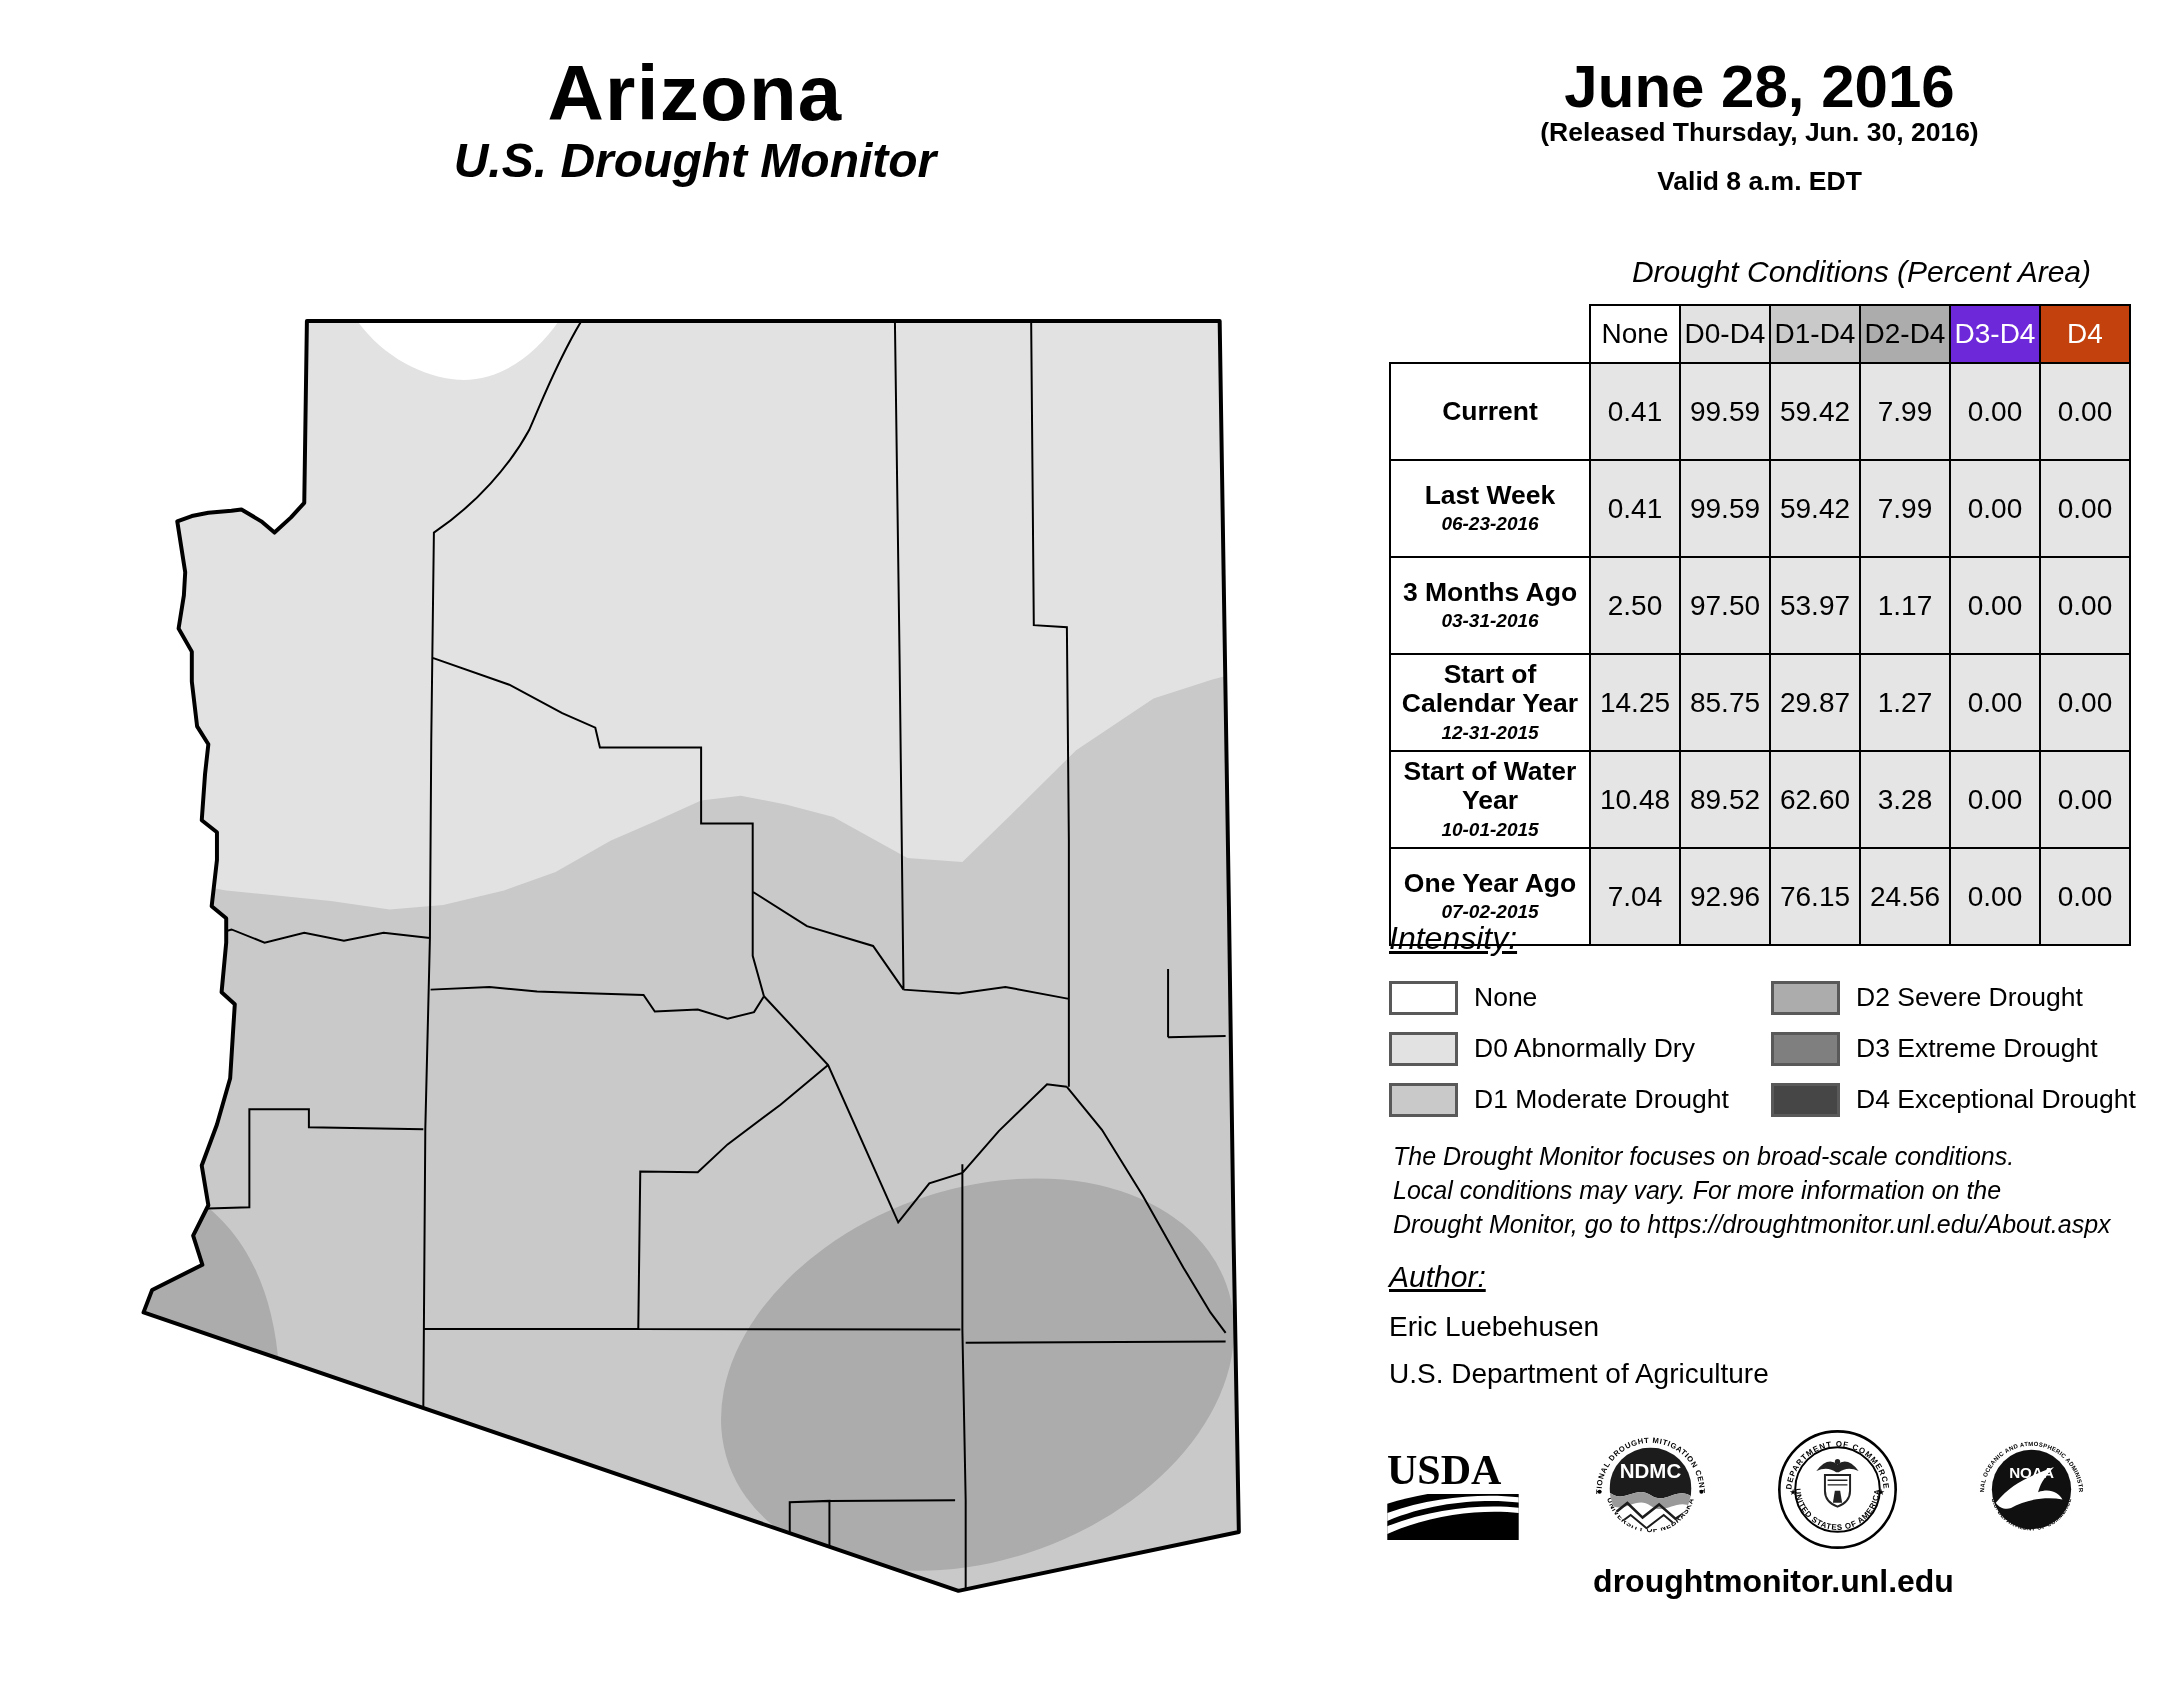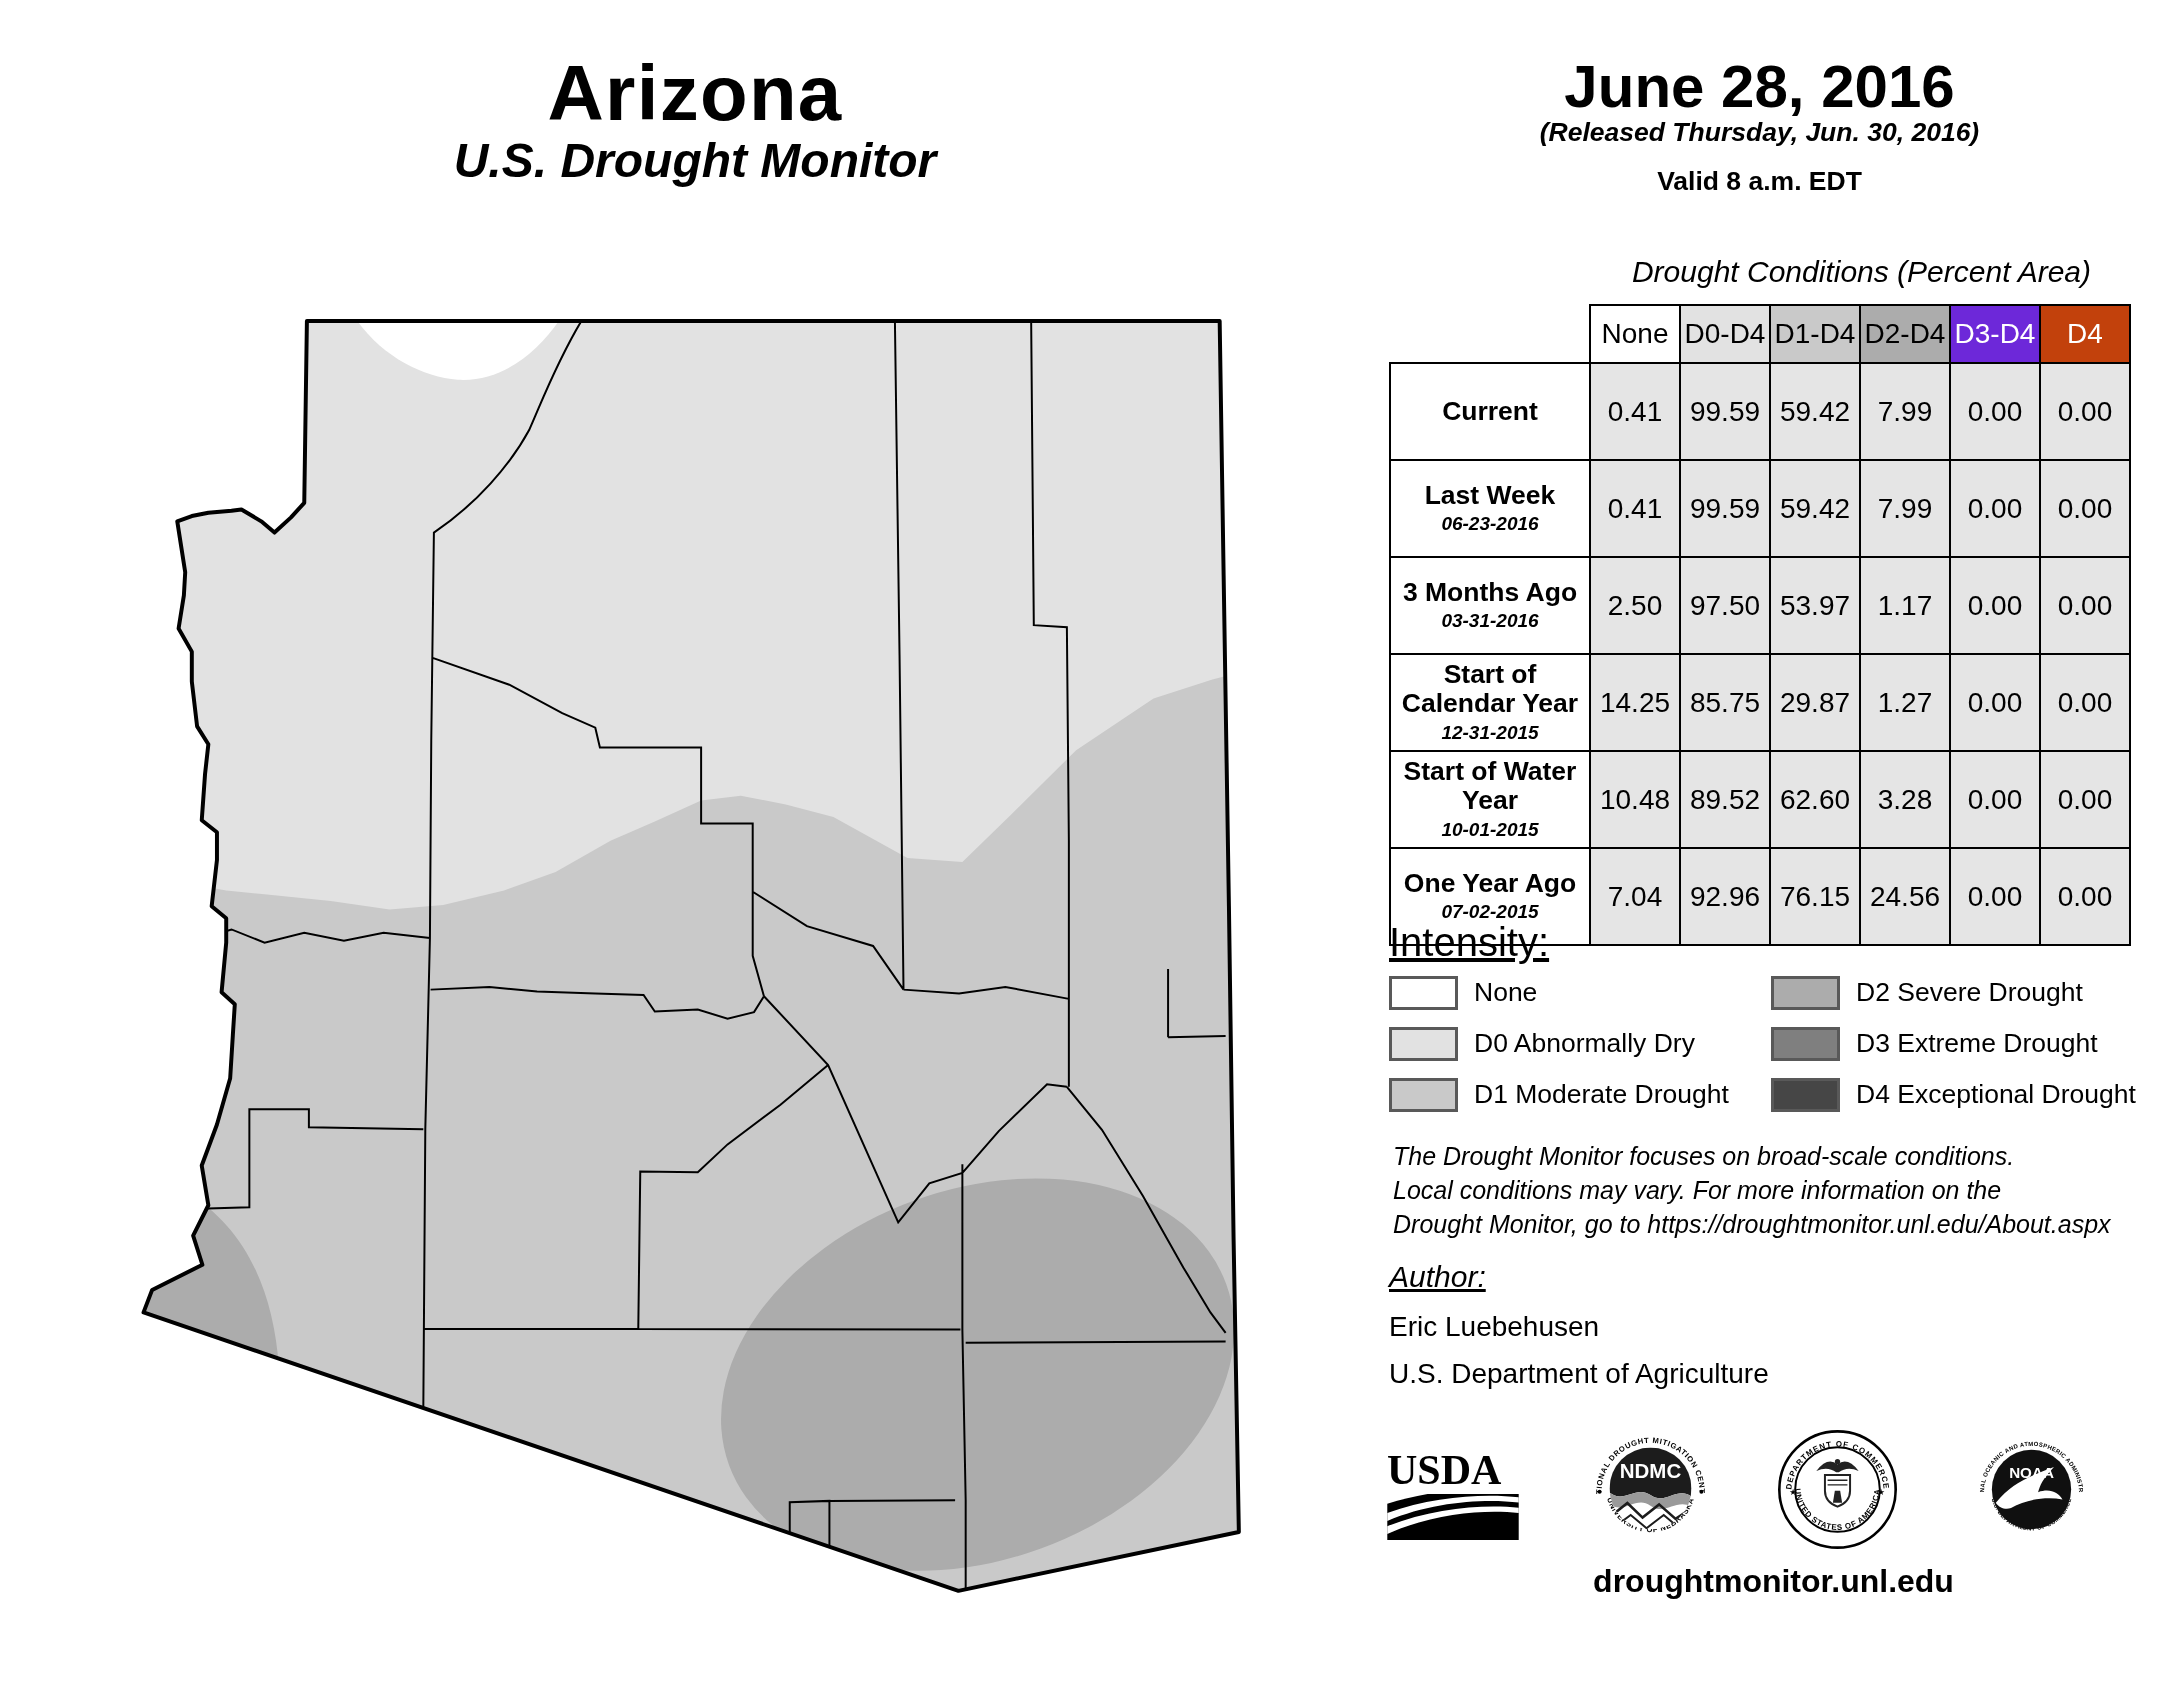--- a/index.html
+++ b/index.html
@@ -8,39 +8,39 @@
   .abs{position:absolute;}
 
   
   #title-block{left:232px;top:52px;width:926px;text-align:center;}
   #title-line1{font-style:italic;font-weight:bold;font-size:48px;line-height:53px;}
   #title-line2{font-weight:bold;font-size:78px;line-height:82px;letter-spacing:1.3px;}
 
   
   #date-block{left:1356px;top:63px;width:807px;text-align:center;}
   #date-main{font-weight:bold;font-size:60px;line-height:48px;}
-  #date-released{font-weight:bold;font-style:italic;font-size:26.5px;line-height:34px;margin-top:4px;}
+  #date-released{font-weight:bold;font-size:26.5px;line-height:34px;margin-top:4px;}
   #date-valid{font-weight:bold;font-size:26.5px;line-height:32px;margin-top:16px;}
 
   
   #table-title{left:1590px;top:255px;width:543px;text-align:center;
                font-style:italic;font-size:30px;}
   table#conditions{border-collapse:collapse;position:absolute;left:1389px;top:304px;}
   #conditions td,#conditions th{border:2.6px solid #000;padding:0;text-align:center;vertical-align:middle;}
   #conditions th{width:88px;height:56px;font-size:28px;font-weight:normal;}
   #conditions th.blank{border:none;background:#fff;width:198px;}
   #conditions th.lightfg{color:#000;}
   #conditions th.darkfg{color:#fff;}
   #conditions td.rowhead{width:198px;font-weight:bold;font-size:26.5px;line-height:29px;}
   #conditions td.val{font-size:28px;height:95px;background:#e5e5e5;}
   .rdate{font-weight:bold;font-style:italic;font-size:19px;line-height:24px;margin-top:2.6px;}
 
   
   #legend{left:1389px;top:920px;width:787px;}
-  #legend-heading{font-size:40px;text-decoration:underline;margin-bottom:7px;}
+  #legend-heading{font-style:italic;font-size:32px;text-decoration:underline;margin-bottom:20px;}
   .legend-grid{display:flex;}
   .legend-col{display:flex;flex-direction:column;}
   .legend-col.left{width:382px;}
   .legend-item{display:flex;align-items:center;height:41px;margin-bottom:10px;}
   .chip{width:69px;height:34px;border:3.3px solid #595959;box-sizing:border-box;flex:0 0 auto;}
   .legend-label{font-size:26.5px;margin-left:16px;white-space:nowrap;}
 
   
   #disclaimer{left:1393px;top:1139px;width:787px;font-style:italic;
               font-size:25px;line-height:34px;}

